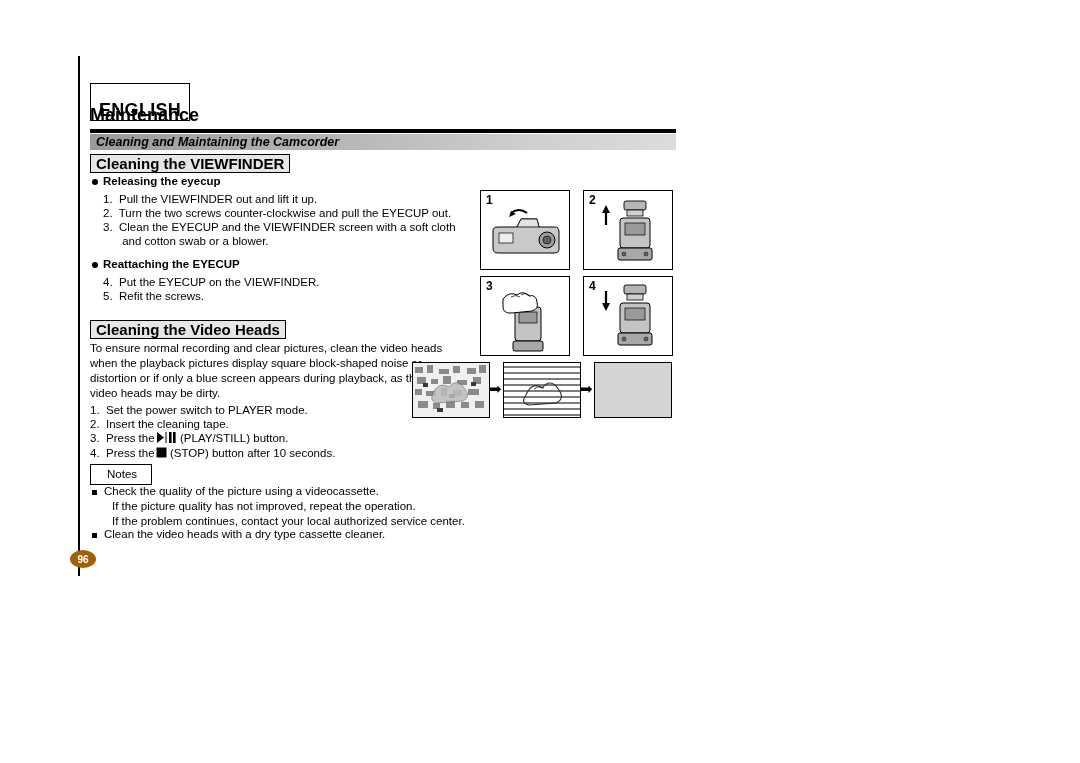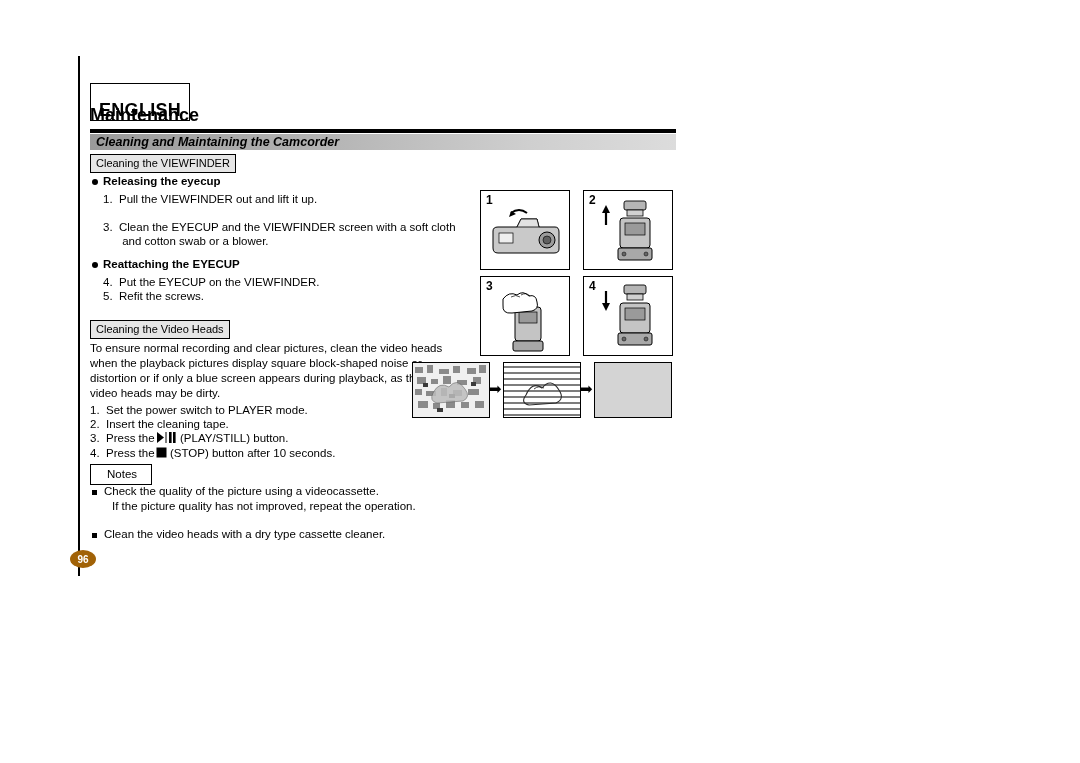--- a/index.html
+++ b/index.html
@@ -75,22 +75,22 @@
     font-size: 12.5px;
     font-weight: bold;
     font-style: italic;
     line-height: 15px;
   }
   
   .boxed-label {
     position: absolute;
     border: 1px solid #000;
     background: #e6e6e6;
-    font-size: 11px;
-    font-weight: normal;
+    font-size: 15px;
+    font-weight: bold;
     padding: 2px 5px 2px 5px;
     line-height: 13px;
   }
   #viewfinder-label { left: 90px; top: 154px; }
   #videoheads-label { left: 90px; top: 320px; }
   #notes-label {
     left: 90px; top: 464px;
     background: #fff;
     font-weight: normal;
     padding: 3px 14px 3px 16px;
@@ -176,20 +176,21 @@
 
   <div class="section-bar"></div>
   <div class="section-bar-text">Cleaning and Maintaining the Camcorder</div>
 
   <div class="boxed-label" id="viewfinder-label">Cleaning the VIEWFINDER</div>
 
   <div class="bullet-dot" style="left:92px; top:179px;"></div>
   <div class="txt bold" style="left:103px; top:174px;">Releasing the eyecup</div>
 
   <div class="txt" style="left:103px; top:192px;">1.  Pull the VIEWFINDER out and lift it up.</div>
+  <div class="txt" style="left:103px; top:206px;">2.  Turn the two screws counter-clockwise and pull the EYECUP out.</div>
   <div class="txt" style="left:103px; top:220px;">3.  Clean the EYECUP and the VIEWFINDER screen with a soft cloth</div>
   <div class="txt" style="left:103px; top:234px;">      and cotton swab or a blower.</div>
 
   <div class="bullet-dot" style="left:92px; top:262px;"></div>
   <div class="txt bold" style="left:103px; top:257px;">Reattaching the EYECUP</div>
 
   <div class="txt" style="left:103px; top:275px;">4.  Put the EYECUP on the VIEWFINDER.</div>
   <div class="txt" style="left:103px; top:289px;">5.  Refit the screws.</div>
 
   <div class="figbox" id="fig1">
@@ -331,19 +332,20 @@
 
   <span class="arrow" id="arrow2">➡</span>
 
   <div class="figbox" id="vh3"></div>
 
   <div class="boxed-label" id="notes-label">Notes</div>
 
   <div class="bullet-sq" style="left:92px; top:490px;"></div>
   <div class="txt" style="left:112px; top:499px;">If the picture quality has not improved, repeat the operation.</div>
   <div class="txt" style="left:104px; top:484px;">Check the quality of the picture using a videocassette.</div>
+  <div class="txt" style="left:112px; top:514px;">If the problem continues, contact your local authorized service center.</div>
 
   <div class="bullet-sq" style="left:92px; top:533px;"></div>
   <div class="txt" style="left:104px; top:527px;">Clean the video heads with a dry type cassette cleaner.</div>
 
   <div class="page-num">96</div>
 
 </div>
 
 </body></html>

